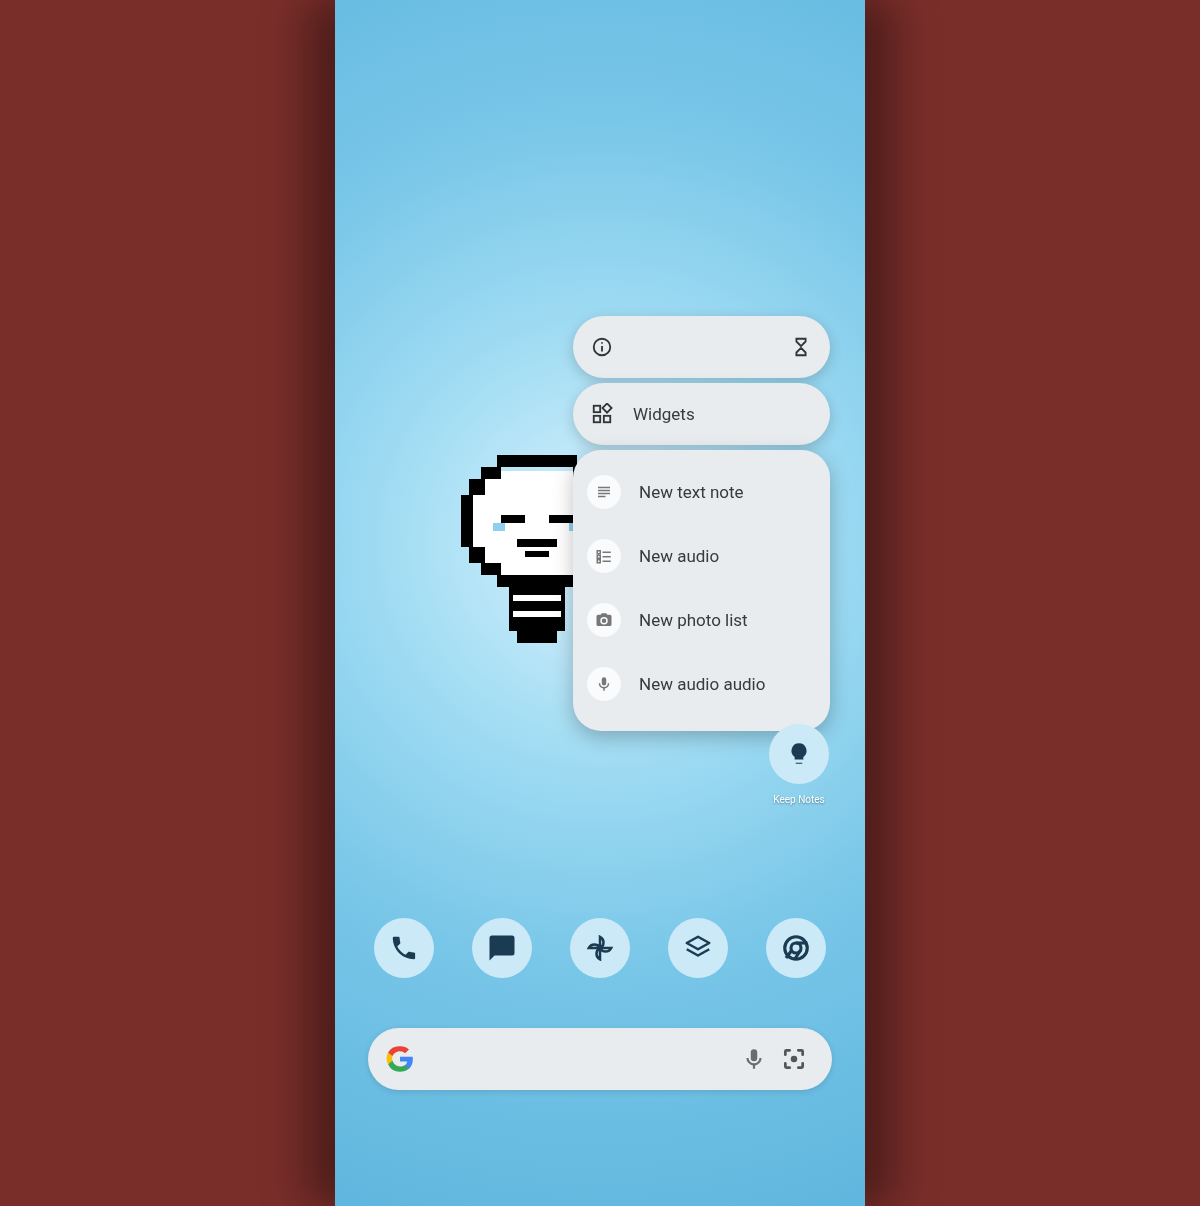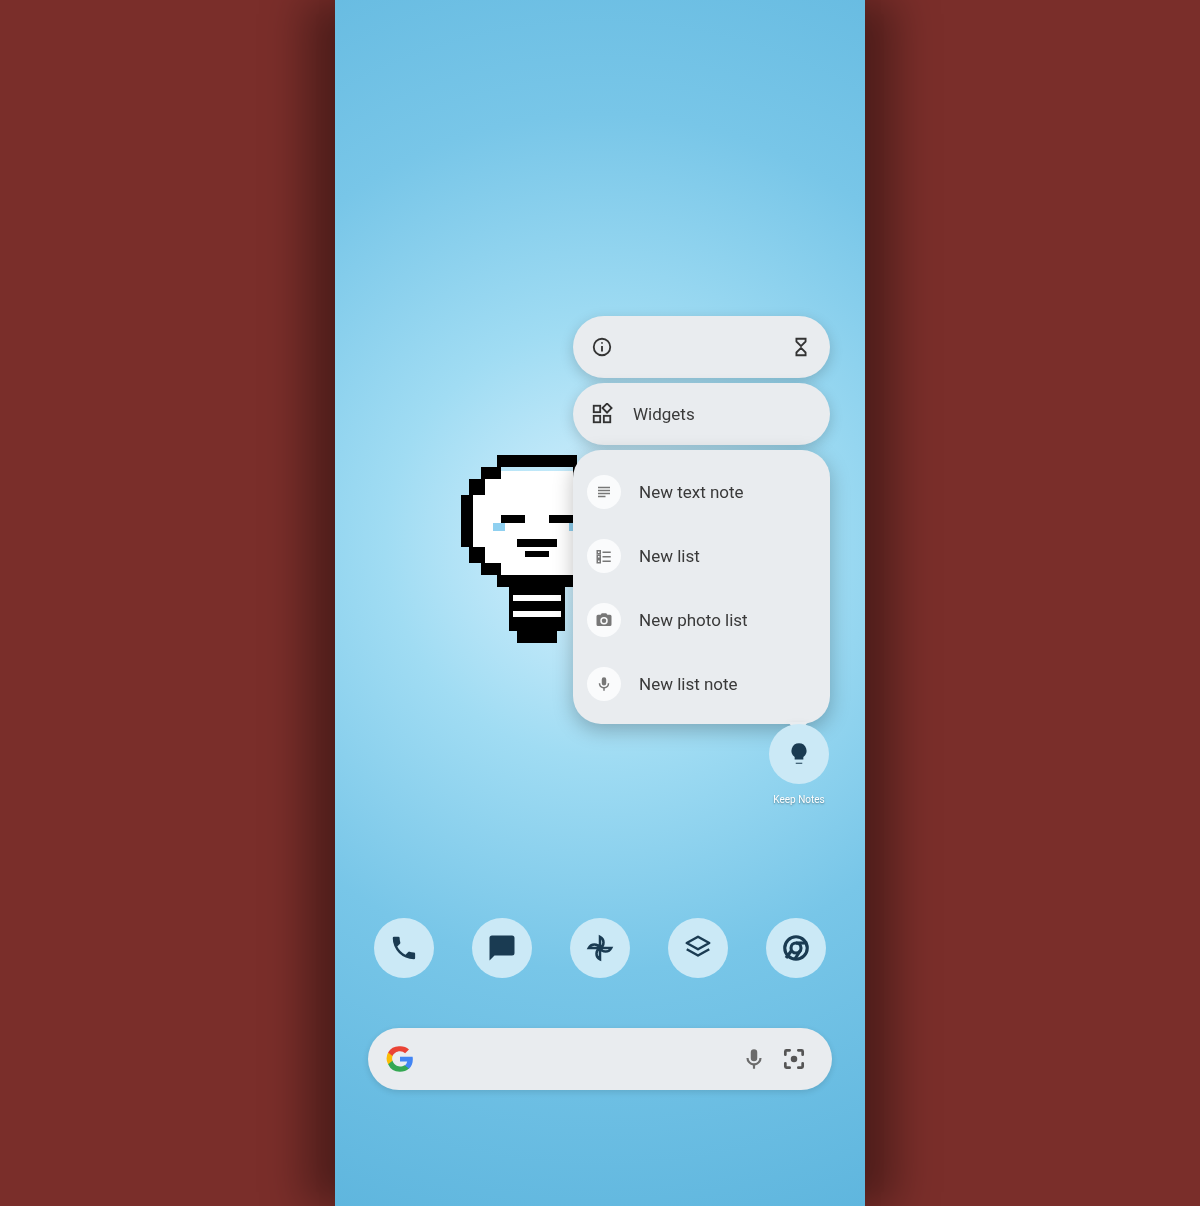--- a/index.html
+++ b/index.html
@@ -62,21 +62,21 @@
   .pill.widgets .label {
     font-size: 17px;
     color: #3a3a3a;
     margin-left: 20px;
   }
 
   .actions {
     background: #e9ecef;
     border-radius: 28px;
     box-shadow: 0 6px 20px rgba(0,0,0,0.25);
-    padding: 10px 14px 8px 14px;
+    padding: 10px 14px 15px 14px;
     position: relative;
   }
   .actions::after{
     content:"";
     position:absolute;
     bottom:-10px;
     right:22px;
     width:0;height:0;
     border-left:10px solid transparent;
     border-right:10px solid transparent;
@@ -253,39 +253,39 @@
         <span class="mini-ico">
           <svg viewBox="0 0 24 24" fill="none" stroke="#777" stroke-width="2">
             <rect x="3" y="5" width="4" height="4"></rect>
               <line x1="10" y1="7" x2="21" y2="7"></line>
             <rect x="3" y="11" width="4" height="4"></rect>
               <line x1="10" y1="13" x2="21" y2="13"></line>
             <rect x="3" y="17" width="4" height="4"></rect>
               <line x1="10" y1="19" x2="21" y2="19"></line>
           </svg>
         </span>
-        <span class="label">New list</span>
+        <span class="label">New audio</span>
       </div>
 
       <div class="action-row">
         <span class="mini-ico">
           <svg viewBox="0 0 24 24" fill="#777">
             <path d="M9 3l-1.5 2H4a2 2 0 0 0-2 2v11a2 2 0 0 0 2 2h16a2 2 0 0 0 2-2V7a2 2 0 0 0-2-2h-3.5L15 3H9zm3 5a5 5 0 1 1 0 10 5 5 0 0 1 0-10zm0 2a3 3 0 1 0 0 6 3 3 0 0 0 0-6z"></path>
           </svg>
         </span>
         <span class="label">New photo list</span>
       </div>
 
       <div class="action-row">
         <span class="mini-ico">
           <svg viewBox="0 0 24 24" fill="#777">
             <path d="M12 14a3 3 0 0 0 3-3V6a3 3 0 1 0-6 0v5a3 3 0 0 0 3 3zm5-3a5 5 0 0 1-10 0H5a7 7 0 0 0 6 6.9V21h2v-3.1A7 7 0 0 0 19 11h-2z"></path>
           </svg>
         </span>
-        <span class="label">New list note</span>
+        <span class="label">New audio audio</span>
       </div>
 
     </div>
   </div>
 
   <div class="keep-app">
     <div class="circle">
       <svg viewBox="0 0 24 24">
           <path d="M9 21h6v-1H9v1zm3-19a7 7 0 0 0-4 12.7V17h8v-2.3A7 7 0 0 0 12 2z"></path>
         </svg>

